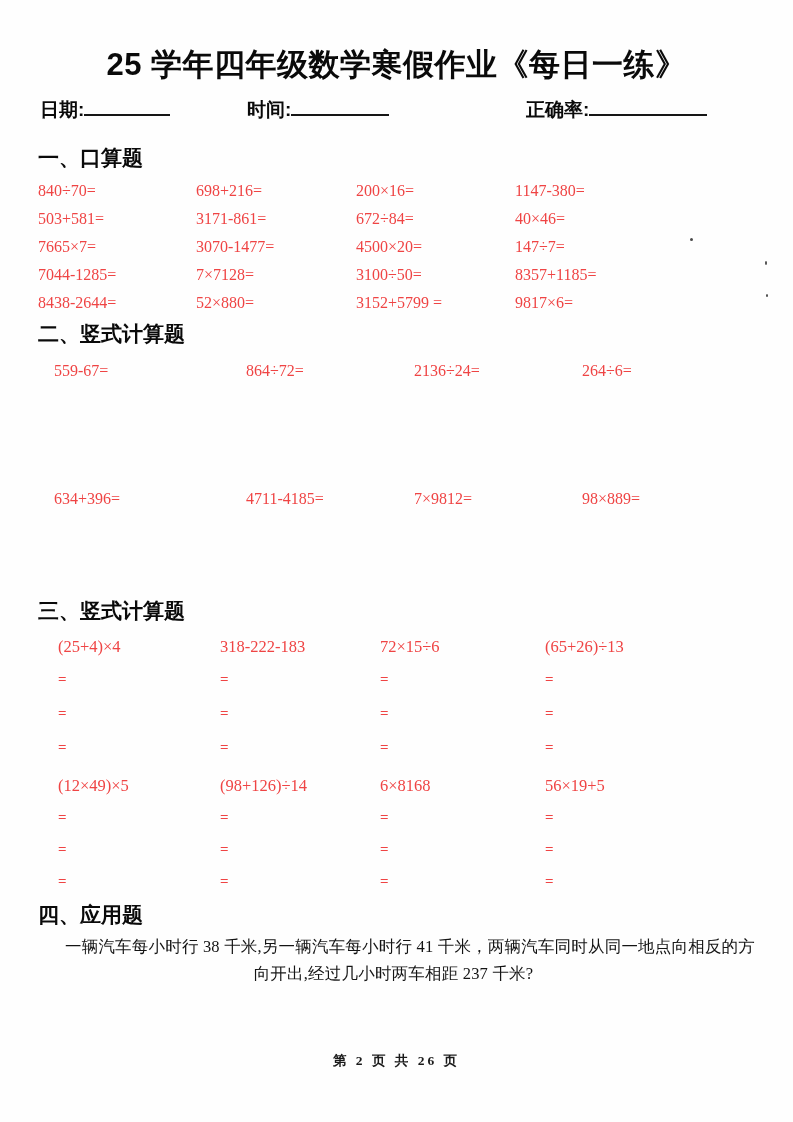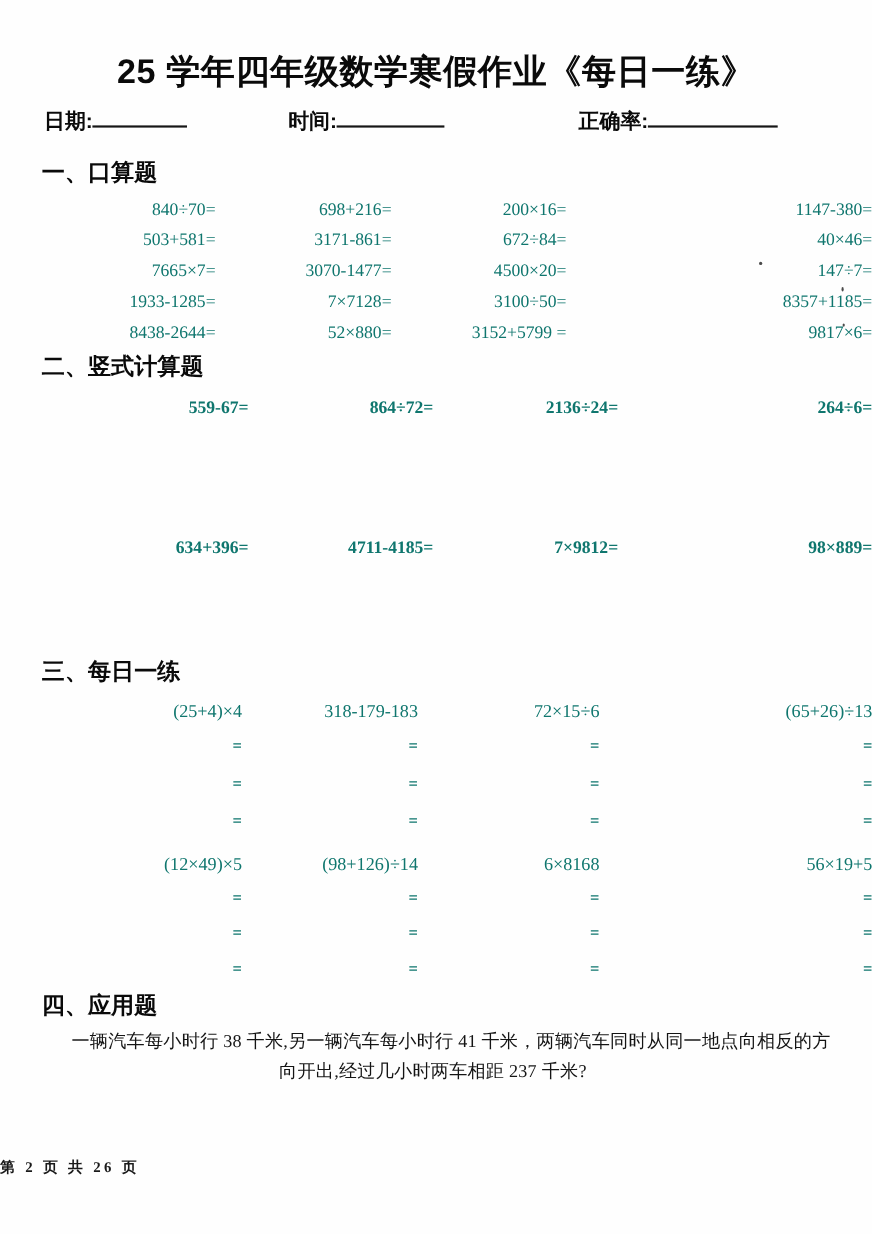--- a/index.html
+++ b/index.html
@@ -35,21 +35,21 @@
     font-weight: 700;
     color: #0a0a0a;
   }
   .blank {
     display: inline-block;
     height: 20px;
     border-bottom: 2px solid #161616;
     vertical-align: baseline;
   }
   .mf-date { left: 40px; }
-  .mf-time { left: 262px; }
+  .mf-time { left: 247px; }
   .mf-acc  { left: 526px; }
   .mf-date .blank { width: 86px; }
   .mf-time .blank { width: 98px; }
   .mf-acc  .blank { width: 118px; }
 
   .sec-heading {
     font-family: "Liberation Sans", sans-serif;
     font-size: 21px;
     font-weight: 800;
     color: #0a0a0a;
@@ -58,38 +58,36 @@
     line-height: 28px;
   }
   .h1s { margin-top: 12px; }
   .h2s { margin-top: 3px; }
   .h3s { margin-top: 84px; }
   .h4s { margin-top: 4px; }
 
   .grid {
     display: grid;
     font-size: 16px;
-    color: #0f766e;
-    text-align: right;
+    color: #ef4444;
   }
   .grid .cell { white-space: nowrap; }
 
   .oral-grid {
     margin-top: 5px;
     padding-left: 38px;
     grid-template-columns: 158px 160px 159px auto;
     grid-auto-rows: 28px;
     align-items: center;
   }
   .vert-grid {
-    padding-left: 34px;
+    padding-left: 54px;
     grid-template-columns: 192px 168px 168px auto;
     grid-auto-rows: 28px;
     align-items: center;
-    font-weight: bold;
   }
   .vg1 { margin-top: 9px; }
   .vg2 { margin-top: 100px; }
 
   .step-grid {
     padding-left: 58px;
     grid-template-columns: 162px 160px 165px auto;
     align-items: center;
   }
   .step-problems { margin-top: 7px; grid-auto-rows: 30px; font-size: 16.5px; }
@@ -102,20 +100,21 @@
     line-height: 27px;
     text-indent: 2em;
     color: #141414;
     letter-spacing: 0.2px;
     text-align: center;
   }
   .page-footer {
     position: absolute;
     left: 0; right: 0;
     top: 1052px;
+    text-align: center;
     font-size: 13.5px;
     font-weight: 700;
     letter-spacing: 3px;
     color: #1a1a1a;
   }
   .speck { position: absolute; background: #4a4a4a; border-radius: 50%; }
   .speck-1 { left: 690px; top: 238px; width: 3px; height: 3px; }
   .speck-2 { left: 765px; top: 261px; width: 2px; height: 4px; }
   .speck-3 { left: 766px; top: 294px; width: 2px; height: 3px; }
 </style>
@@ -145,21 +144,21 @@
     <span class="cell">200×16=</span>
     <span class="cell">1147-380=</span>
     <span class="cell">503+581=</span>
     <span class="cell">3171-861=</span>
     <span class="cell">672÷84=</span>
     <span class="cell">40×46=</span>
     <span class="cell">7665×7=</span>
     <span class="cell">3070-1477=</span>
     <span class="cell">4500×20=</span>
     <span class="cell">147÷7=</span>
-    <span class="cell">1933-1285=</span>
+    <span class="cell">7044-1285=</span>
     <span class="cell">7×7128=</span>
     <span class="cell">3100÷50=</span>
     <span class="cell">8357+1185=</span>
     <span class="cell">8438-2644=</span>
     <span class="cell">52×880=</span>
     <span class="cell">3152+5799 =</span>
     <span class="cell">9817×6=</span>
   </div>
 
   <div class="sec-heading h2s">二、竖式计算题</div>
@@ -169,26 +168,26 @@
     <span class="cell">2136÷24=</span>
     <span class="cell">264÷6=</span>
   </div>
   <div class="grid vert-grid vg2">
     <span class="cell">634+396=</span>
     <span class="cell">4711-4185=</span>
     <span class="cell">7×9812=</span>
     <span class="cell">98×889=</span>
   </div>
 
-  <div class="sec-heading h3s">三、每日一练</div>
+  <div class="sec-heading h3s">三、竖式计算题</div>
 
   <div class="step-group sg1">
     <div class="grid step-grid step-problems">
       <span class="cell">(25+4)×4</span>
-      <span class="cell">318-179-183</span>
+      <span class="cell">318-222-183</span>
       <span class="cell">72×15÷6</span>
       <span class="cell">(65+26)÷13</span>
     </div>
     <div class="grid step-grid step-eq">
       <span class="cell">=</span>
       <span class="cell">=</span>
       <span class="cell">=</span>
       <span class="cell">=</span>
     </div>
     <div class="grid step-grid step-eq">

